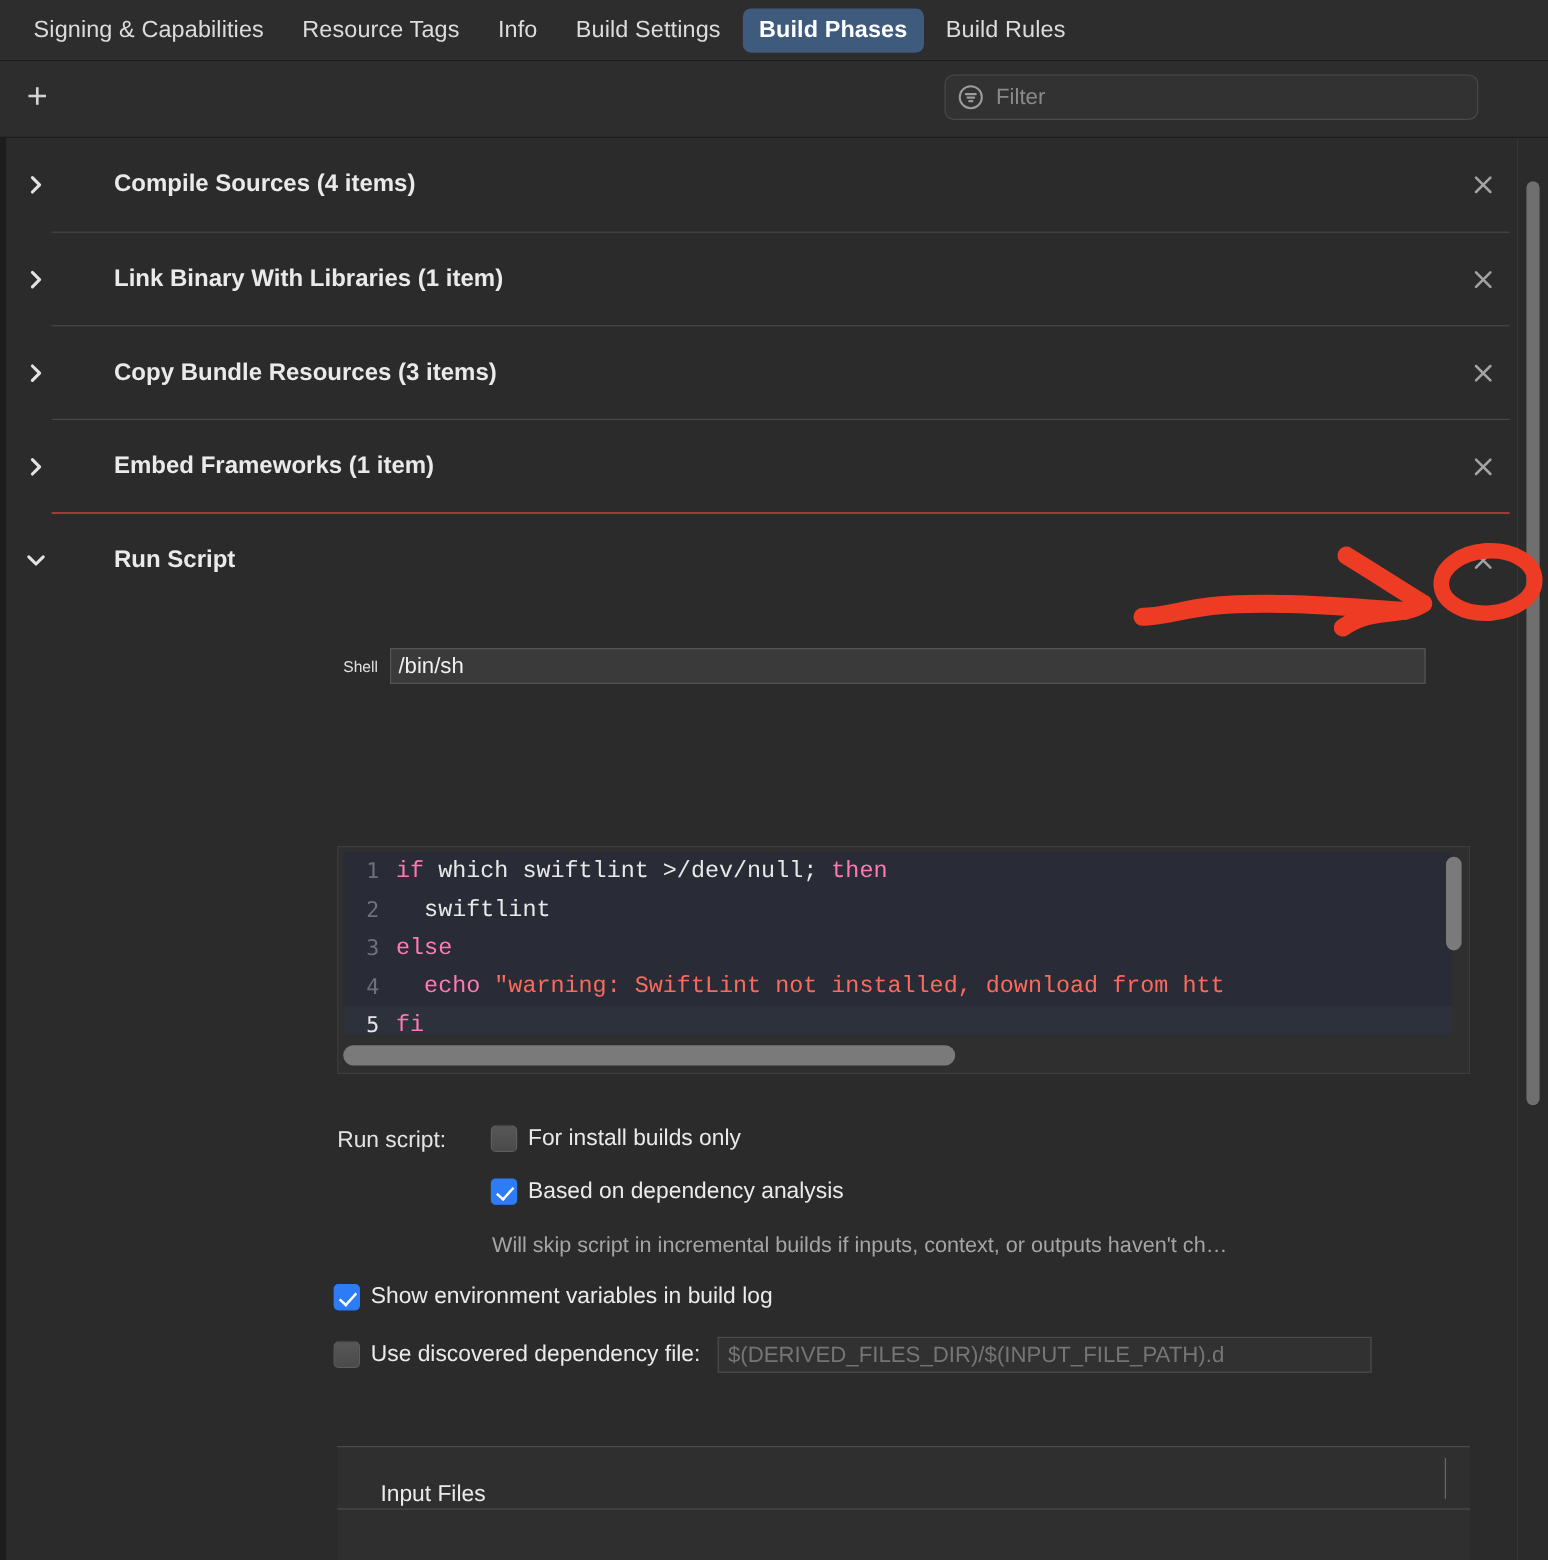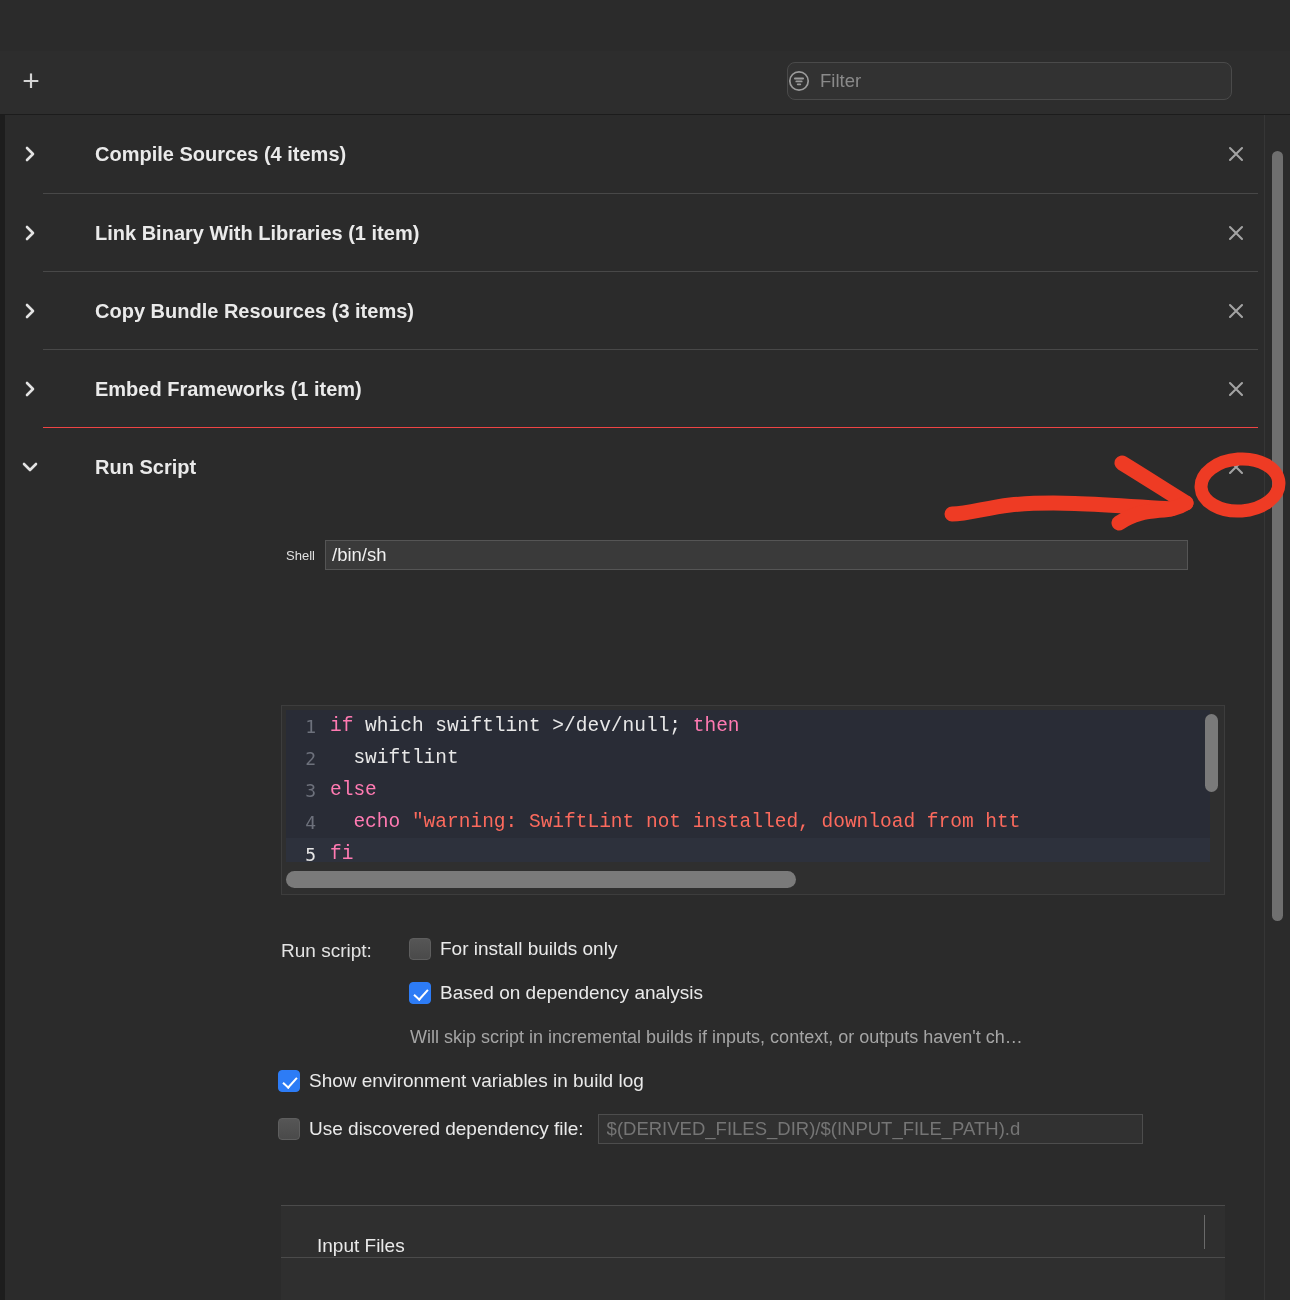--- a/index.html
+++ b/index.html
@@ -66,20 +66,21 @@
   }
   .filter-field {
     position: absolute;
     left: 787px; top: 62px;
     width: 445px; height: 38px;
     background: #323232;
     border: 1px solid #4a4a4a;
     border-radius: 8px;
     display: flex;
     align-items: center;
+    padding-left: 10px;
   }
   .filter-icon { width: 22px; height: 22px; flex: 0 0 auto; }
   .filter-placeholder {
     margin-left: 10px;
     color: #8a8a8a;
     font-size: 18.5px;
   }
 
   
   .content {
@@ -367,20 +368,28 @@
     left: 0; top: 0;
     width: 1290px; height: 1300px;
     pointer-events: none;
   }
 </style>
 </head>
 <body>
 
 <div id="app">
 
+  <div class="tabbar">
+    <div class="tab">Signing &amp; Capabilities</div>
+    <div class="tab">Resource Tags</div>
+    <div class="tab">Info</div>
+    <div class="tab">Build Settings</div>
+    <div class="tab active">Build Phases</div>
+    <div class="tab">Build Rules</div>
+  </div>
 
   <div class="toolbar">
     <div class="add-btn">+</div>
   </div>
 
   <div class="filter-field">
     <span class="filter-icon">
       <svg width="22" height="22" viewBox="0 0 22 22">
         <circle cx="11" cy="11" r="9.2" fill="none" stroke="#9b9b9b" stroke-width="1.7"></circle>
         <rect x="6" y="7.6" width="10" height="1.8" rx="0.9" fill="#9b9b9b"></rect>

